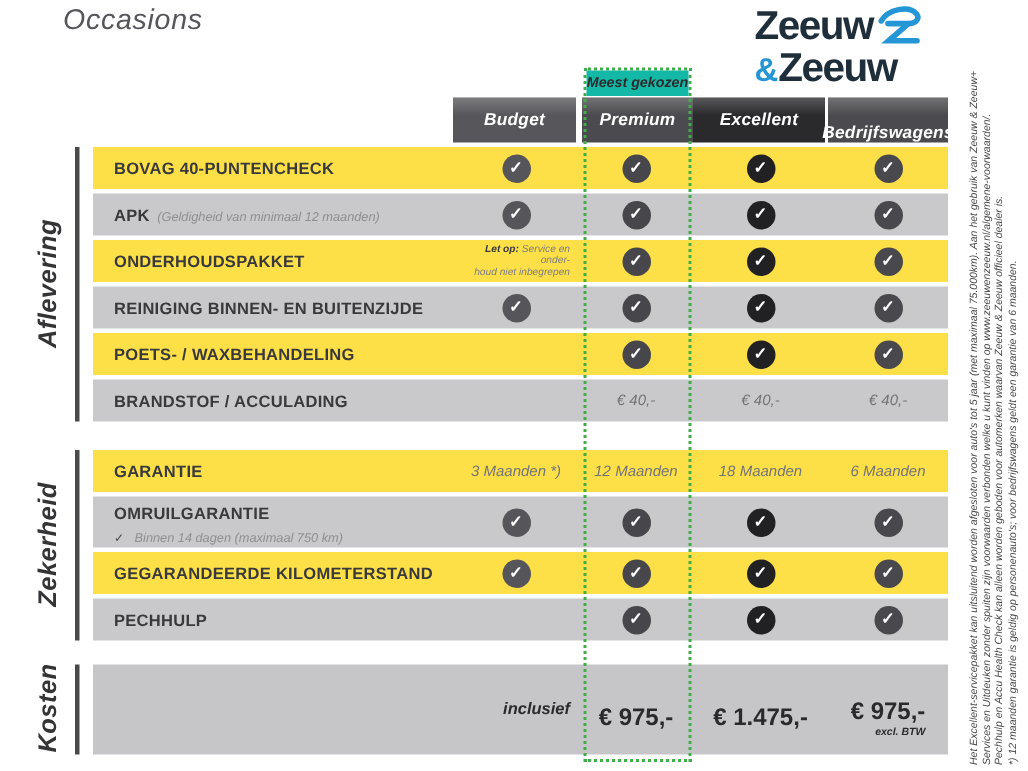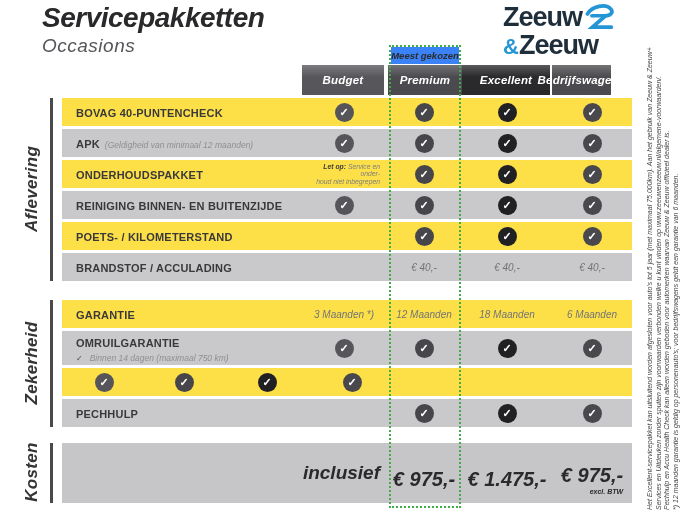--- a/index.html
+++ b/index.html
@@ -15,32 +15,32 @@
   .logo{position:absolute;left:503px;top:4px;color:#1f2e3b;font-weight:bold;line-height:1;}
   .logo-line1{font-size:27px;letter-spacing:-1px;display:flex;align-items:flex-start;}
   .logo-line2{font-size:27px;letter-spacing:-1px;margin-top:1px;}
   .amp{color:#2496d5;font-size:22px;margin-right:1px;}
   .zmark{margin-left:2px;margin-top:0px;}
   .zmark path{stroke:#2496d5;fill:none;stroke-width:4.2px;stroke-linecap:round;}
 
   
   .green-rect{position:absolute;left:389px;top:45px;width:72px;height:463px;
               border:2px dotted #3fae49;box-sizing:border-box;z-index:5;pointer-events:none;}
-  .badge{position:absolute;left:391px;top:47px;width:68px;height:17px;z-index:6;background:#3b82f6;
+  .badge{position:absolute;left:391px;top:47px;width:68px;height:17px;z-index:6;background:#14b8a6;
          display:flex;align-items:center;justify-content:center;
          font-size:9.5px;font-weight:bold;font-style:italic;color:#2b2b2e;white-space:nowrap;}
 
   
   .table{position:absolute;left:62px;top:65px;width:570px;}
   .header-row{display:flex;height:30px;margin-left:240px;width:330px;}
   .hcell{display:flex;align-items:center;justify-content:center;
          background-image:linear-gradient(rgba(255,255,255,.22),rgba(255,255,255,0) 40%);}
   .hcell span{color:#fff;font-size:11.5px;font-weight:bold;font-style:italic;letter-spacing:.2px;}
   .h0{width:82px;margin-right:4px;}.h1{width:74px;margin-right:0;}
-  .h2{width:88px;margin-right:2px;}.h3{width:59px;}
+  .h2{width:88px;margin-right:2px;}.h3{width:80px;align-items:flex-end;}
 
   .row{display:flex;height:28px;margin-top:3px;align-items:center;}
   .row.light{background:#fde047;}
   .row.dark{background:#c9c9cb;}
   .row.tall{height:34px;}
   .gap{height:16px;}
   .row.kosten{height:60px;background:#c6c6c8;margin-top:0;}
 
   .lbl{width:240px;padding-left:14px;box-sizing:border-box;}
   .main{font-size:11px;font-weight:bold;color:#39393c;letter-spacing:.2px;}
@@ -50,23 +50,23 @@
 
   .cell{display:flex;align-items:center;justify-content:center;height:100%;}
   .c0{width:84px;}.c1{width:76px;}.c2{width:90px;}.c3{width:80px;}
   .chk{width:19px;height:19px;border-radius:50%;color:#fff;display:flex;align-items:center;
        justify-content:center;font-size:11px;font-weight:bold;line-height:1;}
   .val{font-size:10px;font-style:italic;color:#737377;white-space:nowrap;}
   .letop{font-size:6.8px;font-style:italic;color:#7d7d80;text-align:right;line-height:7.6px;
          width:100%;padding-right:6px;box-sizing:border-box;}
   .letop b{color:#3a3a3d;}
   .cell.right{justify-content:flex-end;padding-right:6px;box-sizing:border-box;}
-  .incl{font-size:19px;font-weight:bold;font-style:italic;color:#2a2a2d;white-space:nowrap;}
+  .incl{font-size:11px;font-weight:bold;font-style:italic;color:#2a2a2d;white-space:nowrap;}
   .pw{display:inline-flex;flex-direction:column;align-items:flex-end;}
-  .price{font-size:20px;font-weight:bold;font-style:italic;color:#2a2a2d;white-space:nowrap;margin-top:12px;}
+  .price{font-size:16px;font-weight:bold;color:#2a2a2d;white-space:nowrap;margin-top:12px;}
   .pnote{font-size:7px;font-weight:bold;font-style:italic;color:#2a2a2d;margin-top:1px;}
 
   
   .sbar{position:absolute;left:50px;width:3px;background:#4a4a4c;}
   #bar-afl{top:98px;height:183px;}
   #bar-zek{top:300px;height:127px;}
   #bar-kos{top:443px;height:60px;}
   .slabel{position:absolute;left:32px;transform:translate(-50%,-50%) rotate(-90deg);
           font-size:17px;font-style:italic;font-weight:bold;color:#343437;white-space:nowrap;
           letter-spacing:.3px;}
@@ -79,21 +79,20 @@
               transform:rotate(-90deg);transform-origin:0 0;
               font-size:7px;font-style:italic;color:#48484b;line-height:8.6px;}
   .disclaimer span{display:block;white-space:nowrap;}
 </style>
 </head>
 <body>
 
 <div class="page">
 
   <div class="title-block">
-    <div class="title">Servicepakketten</div>
     <div class="subtitle">Occasions</div>
   </div>
 
   <div class="logo">
     <div class="logo-line1">
       <span>Zeeuw</span>
       <svg class="zmark" viewBox="0 0 34 30" width="30" height="27">
         <path d="M4 11 C9 2 25 -1 30.5 5.5 C33.5 9.5 30 13 24 13 L9 13"></path>
         <path d="M24.5 13 L9.5 26 L31 26"></path>
       </svg>
@@ -176,21 +175,21 @@
             <span class="chk" style="background-color: rgb(71, 71, 75);">✓</span>
           </div>
           <div class="cell c2">
             <span class="chk" style="background-color: rgb(33, 33, 36);">✓</span>
           </div>
           <div class="cell c3">
             <span class="chk" style="background-color: rgb(73, 73, 77);">✓</span>
           </div>
         </div>
         <div class="row light">
-          <div class="lbl"><span class="main">POETS- / KILOMETERSTAND</span></div>
+          <div class="lbl"><span class="main">POETS- / WAXBEHANDELING</span></div>
           <div class="cell c0"></div>
           <div class="cell c1">
             <span class="chk" style="background-color: rgb(71, 71, 75);">✓</span>
           </div>
           <div class="cell c2">
             <span class="chk" style="background-color: rgb(33, 33, 36);">✓</span>
           </div>
           <div class="cell c3">
             <span class="chk" style="background-color: rgb(73, 73, 77);">✓</span>
           </div>
@@ -233,20 +232,21 @@
             <span class="chk" style="background-color: rgb(71, 71, 75);">✓</span>
           </div>
           <div class="cell c2">
             <span class="chk" style="background-color: rgb(33, 33, 36);">✓</span>
           </div>
           <div class="cell c3">
             <span class="chk" style="background-color: rgb(73, 73, 77);">✓</span>
           </div>
         </div>
         <div class="row light">
+          <div class="lbl"><span class="main">GEGARANDEERDE KILOMETERSTAND</span></div>
           <div class="cell c0">
             <span class="chk" style="background-color: rgb(85, 85, 90);">✓</span>
           </div>
           <div class="cell c1">
             <span class="chk" style="background-color: rgb(71, 71, 75);">✓</span>
           </div>
           <div class="cell c2">
             <span class="chk" style="background-color: rgb(33, 33, 36);">✓</span>
           </div>
           <div class="cell c3">

